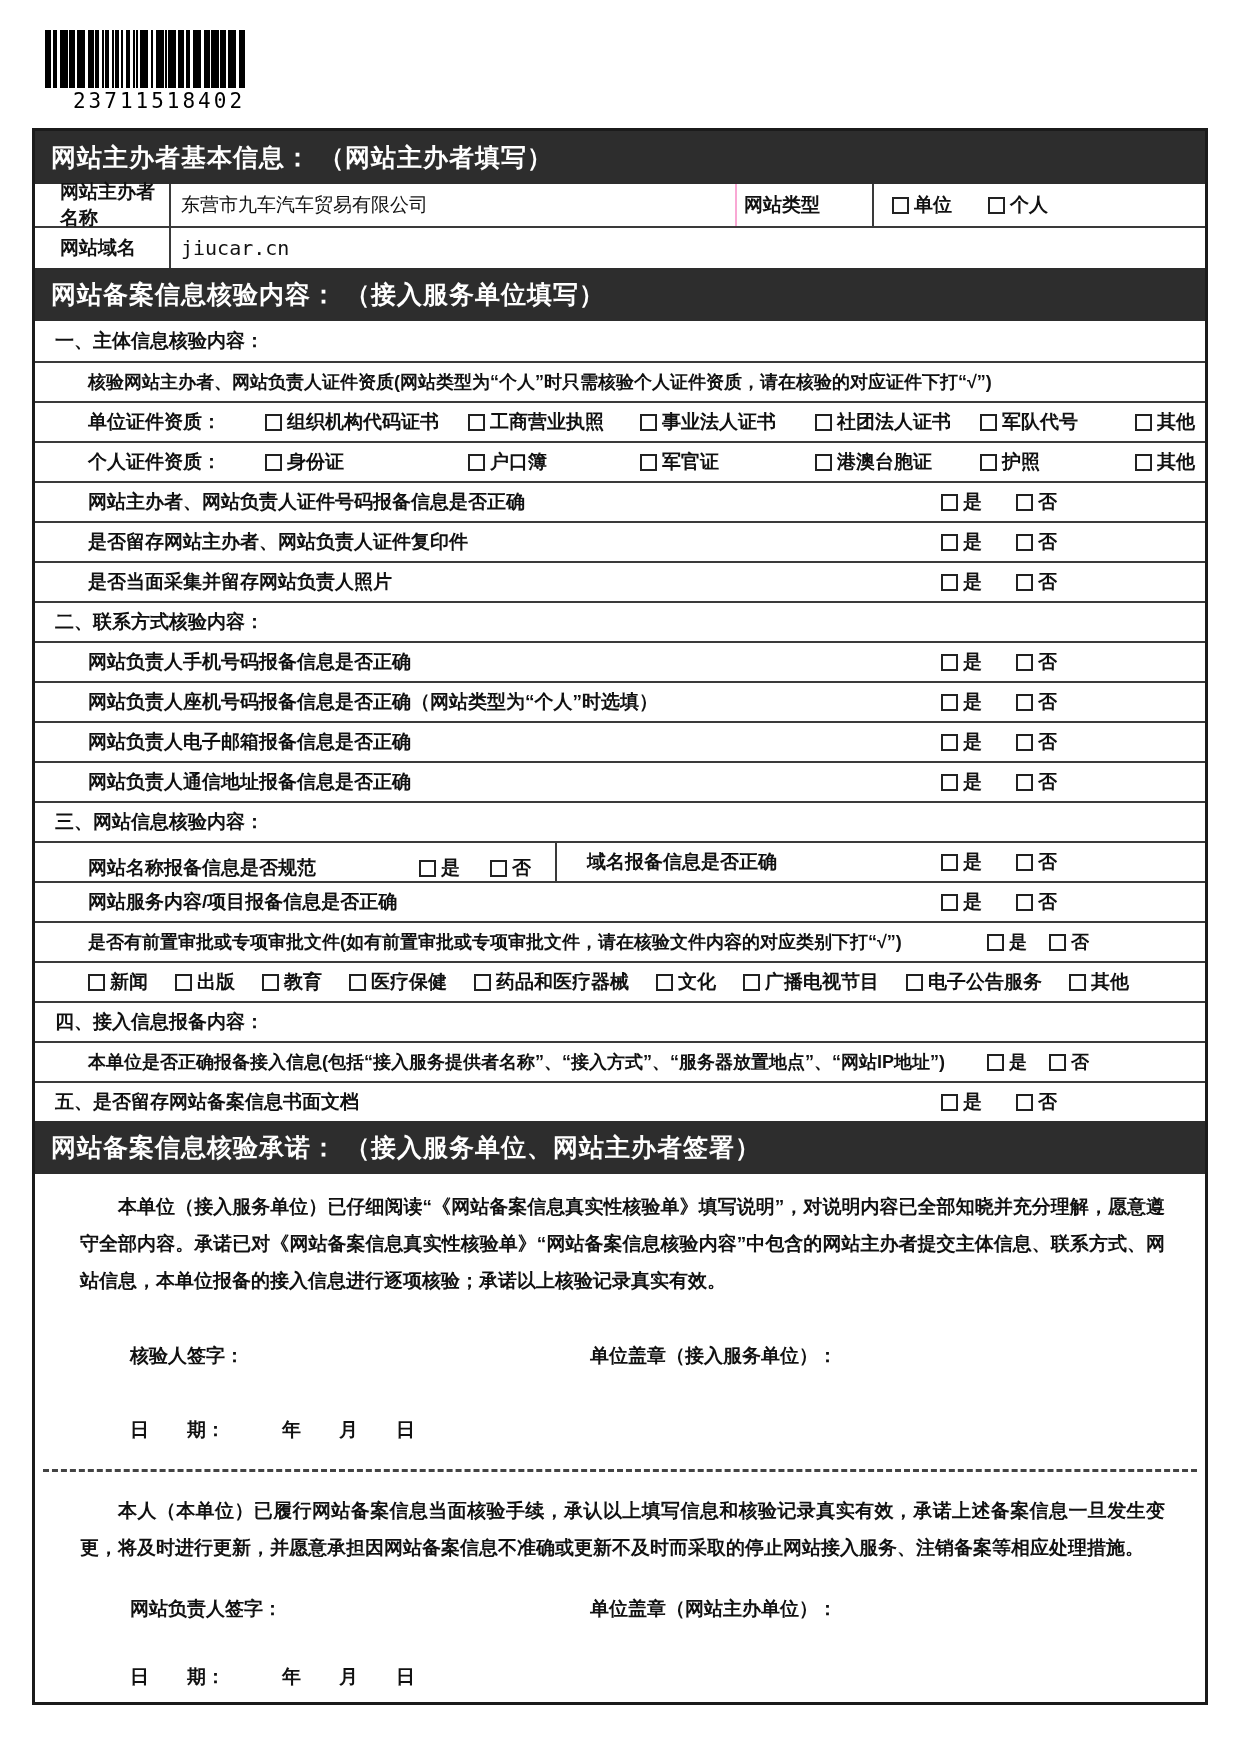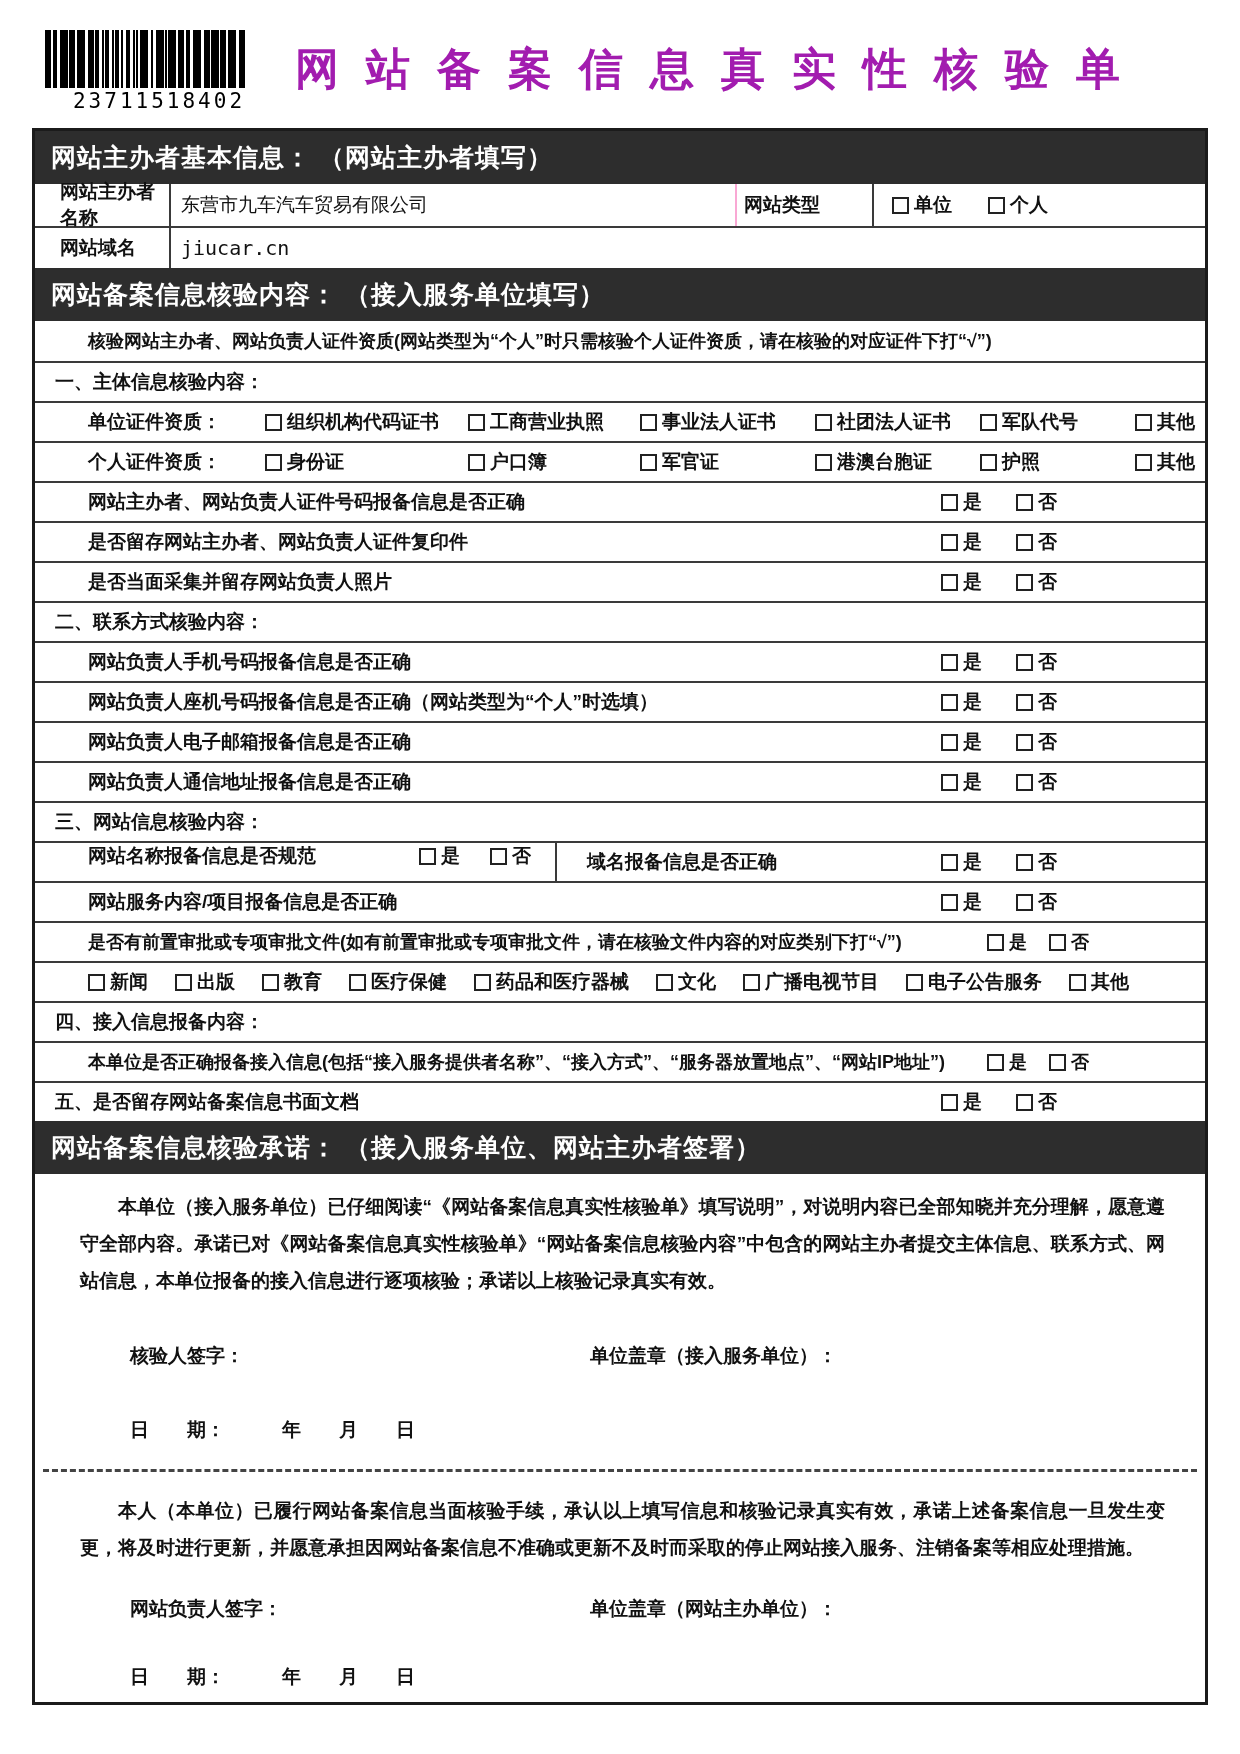--- a/index.html
+++ b/index.html
@@ -1,20 +1,20 @@
 <!DOCTYPE html>
 <html><head>
 <meta charset="utf-8">
 <style>
   * { box-sizing: border-box; margin: 0; padding: 0; }
   body { background: #ffffff; font-family: "Liberation Sans", "DejaVu Sans", sans-serif; color: #111; }
   .page { width: 1240px; height: 1754px; position: relative; background: #fff; overflow: hidden; }
 
   
-  .tophead { height: 128px; display: flex; align-items: flex-start; padding: 30px 40px 0 45px; }
+  .tophead { height: 128px; display: flex; align-items: flex-start; padding: 30px 40px 0 45px; flex-direction: column; }
   .barcode-block { width: 228px; flex: 0 0 auto; }
   .barcode-bars { height: 58px; display: flex; align-items: stretch; }
   .bar { display: inline-block; background: #000; height: 100%; }
   .barcode-num { font-family: "DejaVu Sans Mono", monospace; font-size: 21px; letter-spacing: 3px; text-align: center; margin-top: 1px; color: #000; }
   .doc-title { flex: 1; font-size: 44px; font-weight: 700; letter-spacing: 27px; white-space: nowrap; overflow: hidden; padding-top: 10px; padding-left: 22px; color: #a21caf; }
 
   
   .form { margin: 0 32px; border: 3px solid #1b1b1b; background: #fff; }
   .hbar { background: #2d2d2d; color: #fff; height: 53px; display: flex; align-items: center; padding-left: 16px; font-size: 25px; font-weight: 700; letter-spacing: 1px; }
   .row { display: flex; align-items: center; border-top: 2px solid #3a3a3a; height: 40px; font-size: 19px; font-weight: 600; }
@@ -42,21 +42,21 @@
   .yn { margin-left: auto; margin-right: 148px; display: inline-flex; gap: 34px; }
   .yn-inline { margin-left: auto; margin-right: 116px; gap: 22px; }
   .yn-left { margin-left: auto; margin-right: 24px; gap: 30px; }
 
   
   .certgrid { display: grid; grid-template-columns: 167px 193px 162px 165px 155px 145px auto; align-items: center; padding-left: 53px; gap: 10px; }
   .optrow { display: flex; gap: 27px; padding-left: 53px; }
 
   
   .split { padding: 0; }
-  .split-left { width: 522px; height: 100%; border-right: 2px solid #3a3a3a; display: flex; align-items: flex-start; padding-left: 53px; flex: 0 0 auto; }
+  .split-left { width: 522px; height: 100%; border-right: 2px solid #3a3a3a; display: flex; align-items: flex-end; padding-left: 53px; flex: 0 0 auto; }
   .split-right { flex: 1; height: 100%; display: flex; align-items: center; padding-left: 30px; }
 
   
   .promise { height: 528px; overflow: hidden; font-size: 19px; font-weight: 600; }
   .promise p { margin: 14px 40px 0 45px; line-height: 37px; text-indent: 2em; text-align: justify; }
   .sigrow { position: relative; height: 28px; margin-top: 44px; }
   .sig-left { position: absolute; left: 95px; }
   .sig-right { position: absolute; left: 555px; }
   .daterow { margin-top: 46px; padding-left: 95px; }
   .dashline { border-top: 3px dashed #444; margin: 26px 8px 0 8px; height: 0; }
@@ -126,26 +126,26 @@
       </div>
     </div>
 
     <div class="row basic">
       <div class="cell lab">网站域名</div>
       <div class="cell val mono">jiucar.cn</div>
     </div>
 
     <div class="hbar">网站备案信息核验内容： （接入服务单位填写）</div>
 
+    <div class="row sec">
+        <span>一、主体信息核验内容：</span>
+      </div>
+
     <div class="row ind tight">
         <span>核验网站主办者、网站负责人证件资质(网站类型为“个人”时只需核验个人证件资质，请在核验的对应证件下打“√”)</span>
-      </div>
-
-    <div class="row sec">
-        <span>一、主体信息核验内容：</span>
       </div>
 
     <div class="row certgrid">
       <span>单位证件资质：</span>
     <span class="opt">
           <span class="cb"></span>
           <span>组织机构代码证书</span>
         </span>
         <span class="opt">
           <span class="cb"></span>

